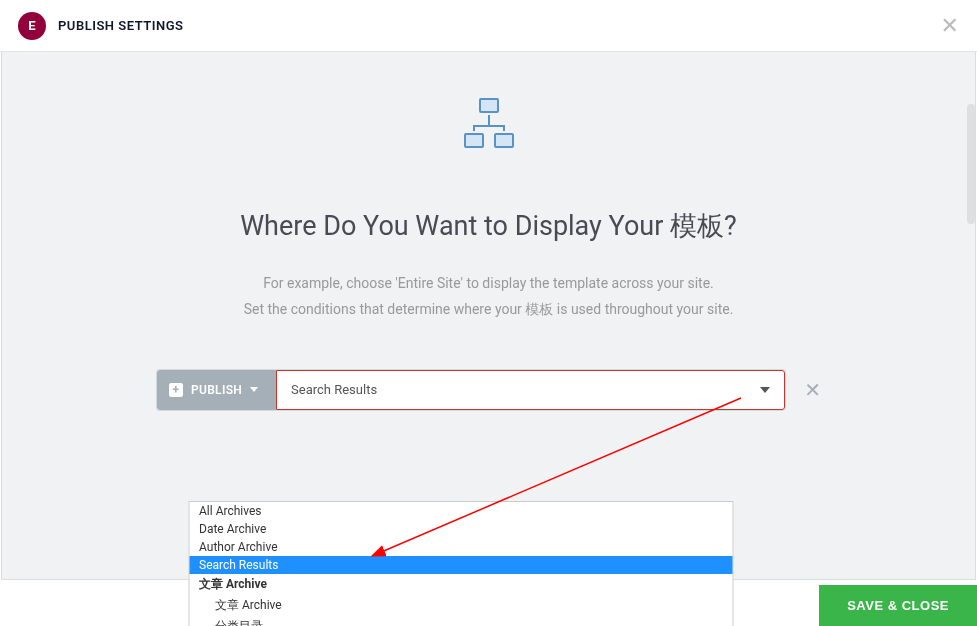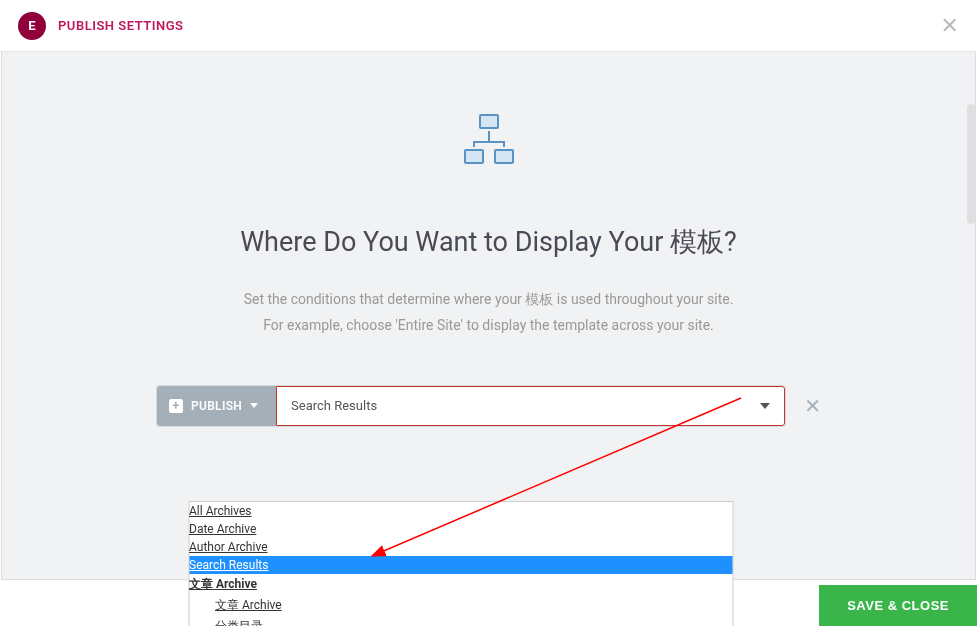--- a/index.html
+++ b/index.html
@@ -1,25 +1,25 @@
 <!DOCTYPE html>
 <html><head>
   <meta charset="utf-8">
   <style>
     * { margin: 0; padding: 0; box-sizing: border-box; }
     body { font-family: -apple-system, BlinkMacSystemFont, 'Segoe UI', Roboto, sans-serif; background: #fff; width: 977px; height: 626px; overflow: hidden; position: relative; }
     
     .header { height: 52px; display: flex; align-items: center; justify-content: space-between; padding: 0 18px; border-bottom: 1px solid #e6e6e6; }
     .header-left { display: flex; align-items: center; gap: 12px; }
     .logo { width: 28px; height: 28px; background: #92003B; border-radius: 50%; color: #fff; display: flex; align-items: center; justify-content: center; font-size: 13px; font-weight: bold; transform: rotate(0deg); }
-    .header-title { font-size: 13px; font-weight: 600; color: #be185d; letter-spacing: 0.5px; }
+    .header-title { font-size: 13px; font-weight: 600; color: #0f172a; letter-spacing: 0.5px; }
     .close-x { font-size: 22px; color: #bbb; cursor: pointer; font-weight: 300; }
     
     .content-area { background: #f1f2f3; height: 528px; border: 1px solid #ddd; border-top: none; margin: 0 1px; position: relative; overflow: visible; }
-    .inner-content { padding-top: 62px; text-align: center; }
+    .inner-content { padding-top: 46px; text-align: center; }
     
     .tree-icon { margin: 0 auto 60px; width: 60px; height: 50px; position: relative; }
     .tree-top { width: 20px; height: 15px; border: 2px solid #5a92c5; border-radius: 2px; background: #d4e5f4; position: absolute; top: 0; left: 50%; transform: translateX(-50%); }
     .tree-bottom-left { width: 20px; height: 15px; border: 2px solid #5a92c5; border-radius: 2px; background: #d4e5f4; position: absolute; bottom: 0; left: 5px; }
     .tree-bottom-right { width: 20px; height: 15px; border: 2px solid #5a92c5; border-radius: 2px; background: #d4e5f4; position: absolute; bottom: 0; right: 5px; }
     .tree-line-v { width: 2px; height: 12px; background: #5a92c5; position: absolute; top: 17px; left: 50%; transform: translateX(-50%); }
     .tree-line-h { width: 32px; height: 2px; background: #5a92c5; position: absolute; top: 27px; left: 50%; transform: translateX(-50%); }
     .tree-line-vl { width: 2px; height: 6px; background: #5a92c5; position: absolute; top: 27px; left: 14px; }
     .tree-line-vr { width: 2px; height: 6px; background: #5a92c5; position: absolute; top: 27px; right: 14px; }
     
@@ -30,21 +30,21 @@
     .condition-main { display: flex; flex: 1; border: 1px solid #d5dadf; border-radius: 3px; background: #fff; }
     .include-btn { background: #a4afb7; color: #fff; padding: 0 18px 0 12px; height: 40px; display: flex; align-items: center; gap: 8px; font-size: 12px; font-weight: 600; letter-spacing: 0.3px; border-radius: 3px 0 0 3px; cursor: pointer; }
     .plus-icon { width: 14px; height: 14px; background: #fff; color: #a4afb7; border-radius: 2px; display: flex; align-items: center; justify-content: center; font-size: 12px; font-weight: bold; }
     .caret { width: 0; height: 0; border-left: 4px solid transparent; border-right: 4px solid transparent; border-top: 5px solid #fff; }
     .select-area { flex: 1; background: #fff; display: flex; align-items: center; justify-content: space-between; padding: 0 14px; border-radius: 0 3px 3px 0; cursor: pointer; border: 1px solid #c2362c; }
     .select-text { font-size: 13px; color: #555; }
     .select-caret { width: 0; height: 0; border-left: 5px solid transparent; border-right: 5px solid transparent; border-top: 6px solid #555; }
     .remove-x { font-size: 20px; color: #a4afb7; margin-left: 18px; cursor: pointer; }
     
     .dropdown-panel { position: absolute; top: 449px; left: 50%; transform: translateX(-50%); margin-left: -28px; width: 545px; background: #fff; border: 1px solid #ccc; z-index: 100; font-size: 12px; color: #333; text-align: left; }
-    .dd-item { padding: 2px 0; cursor: pointer; text-decoration: underline; }
+    .dd-item { padding: 2px 10px; cursor: pointer; }
     .dd-item.indent { padding-left: 26px; }
     .dd-item.selected { background: #1e90ff; color: #fff; }
     .dd-item.bold { font-weight: bold; }
     
     .error-text { position: absolute; top: 460px; left: 216px; font-size: 12px; color: #c2362c; }
     
     .footer { position: absolute; bottom: 0; right: 0; }
     .save-btn { background: #39b54a; color: #fff; border: none; padding: 13px 28px; font-size: 13px; font-weight: 600; letter-spacing: 0.5px; cursor: pointer; }
     .scrollbar-thumb { position: absolute; right: 0; top: 52px; width: 8px; height: 120px; background: rgba(0,0,0,0.08); border-radius: 4px; }
     
@@ -67,22 +67,22 @@
       <div class="tree-top"></div>
       <div class="tree-line-v"></div>
       <div class="tree-line-h"></div>
       <div class="tree-line-vl"></div>
       <div class="tree-line-vr"></div>
       <div class="tree-bottom-left"></div>
       <div class="tree-bottom-right"></div>
     </div>
 
     <div class="main-heading">Where Do You Want to Display Your 模板?</div>
+    <div class="sub-text">For example, choose 'Entire Site' to display the template across your site.</div>
     <div class="sub-text">Set the conditions that determine where your 模板 is used throughout your site.</div>
-    <div class="sub-text">For example, choose 'Entire Site' to display the template across your site.</div>
 
     <div class="condition-bar">
       <div class="condition-main">
         <div class="include-btn">
           <span class="plus-icon">+</span>
           <span>PUBLISH</span>
           <span class="caret"></span>
         </div>
         <div class="select-area">
           <span class="select-text">Search Results</span>

